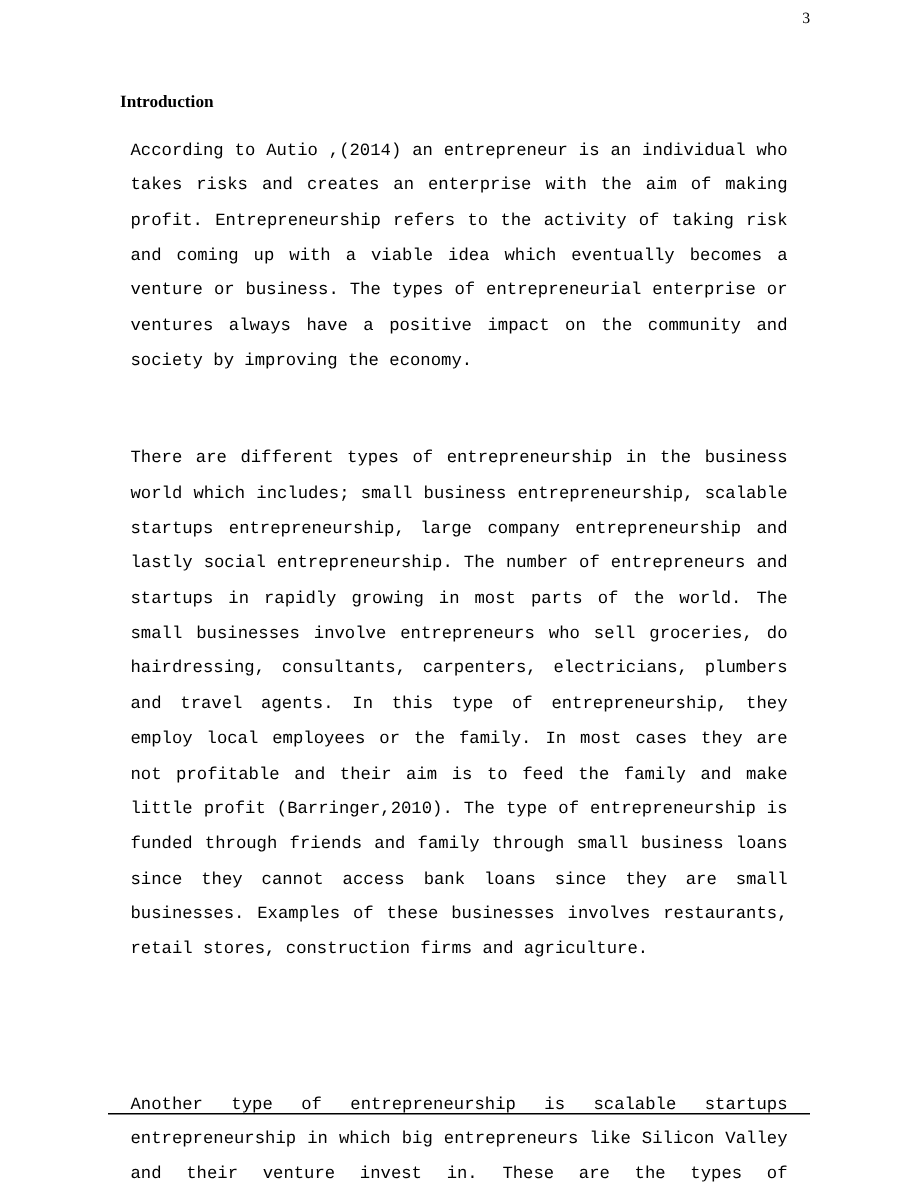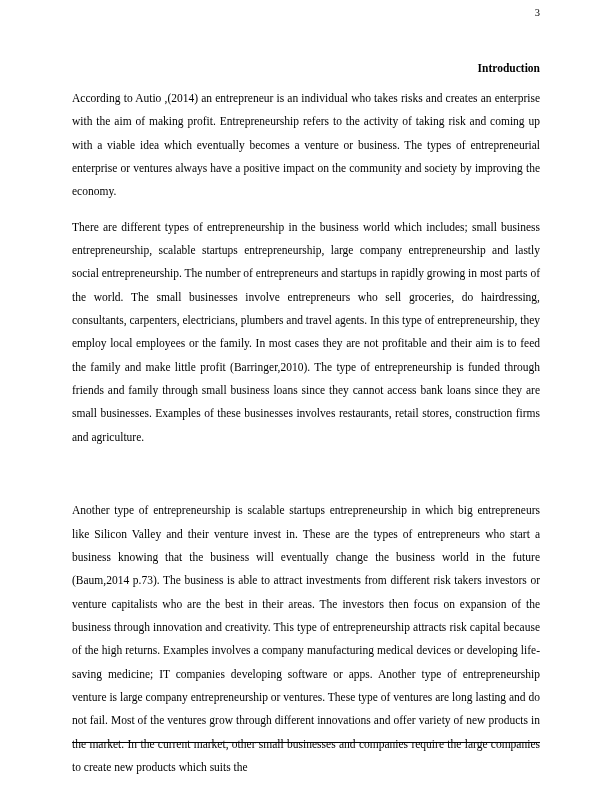--- a/index.html
+++ b/index.html
@@ -29,31 +29,32 @@
   }
   .content {
     position: absolute;
     left: 72px;
     top: 62px;
     width: 468px;
   }
   .doc-heading {
     font-size: 11.5px;
     font-weight: bold;
-    text-align: right;
+    text-align: left;
     margin: 0 0 13px 0;
     padding-left: 8px;
   }
   p.para {
     font-size: 11.5px;
     line-height: 2.03;
     text-align: justify;
-    margin: 0;
+    margin: 15px;
     text-indent: 0;
     hyphens: none;
+    font-family: Liberation Mono, monospace;
   }
   .indent-1 { text-indent: 32px; }
   .indent-2 { text-indent: 56px; }
   .spacer-small { height: 12px; }
   .spacer-large { height: 50px; }
   .footer-rule {
     position: absolute;
     left: 72px;
     top: 742px;
     width: 468px;

